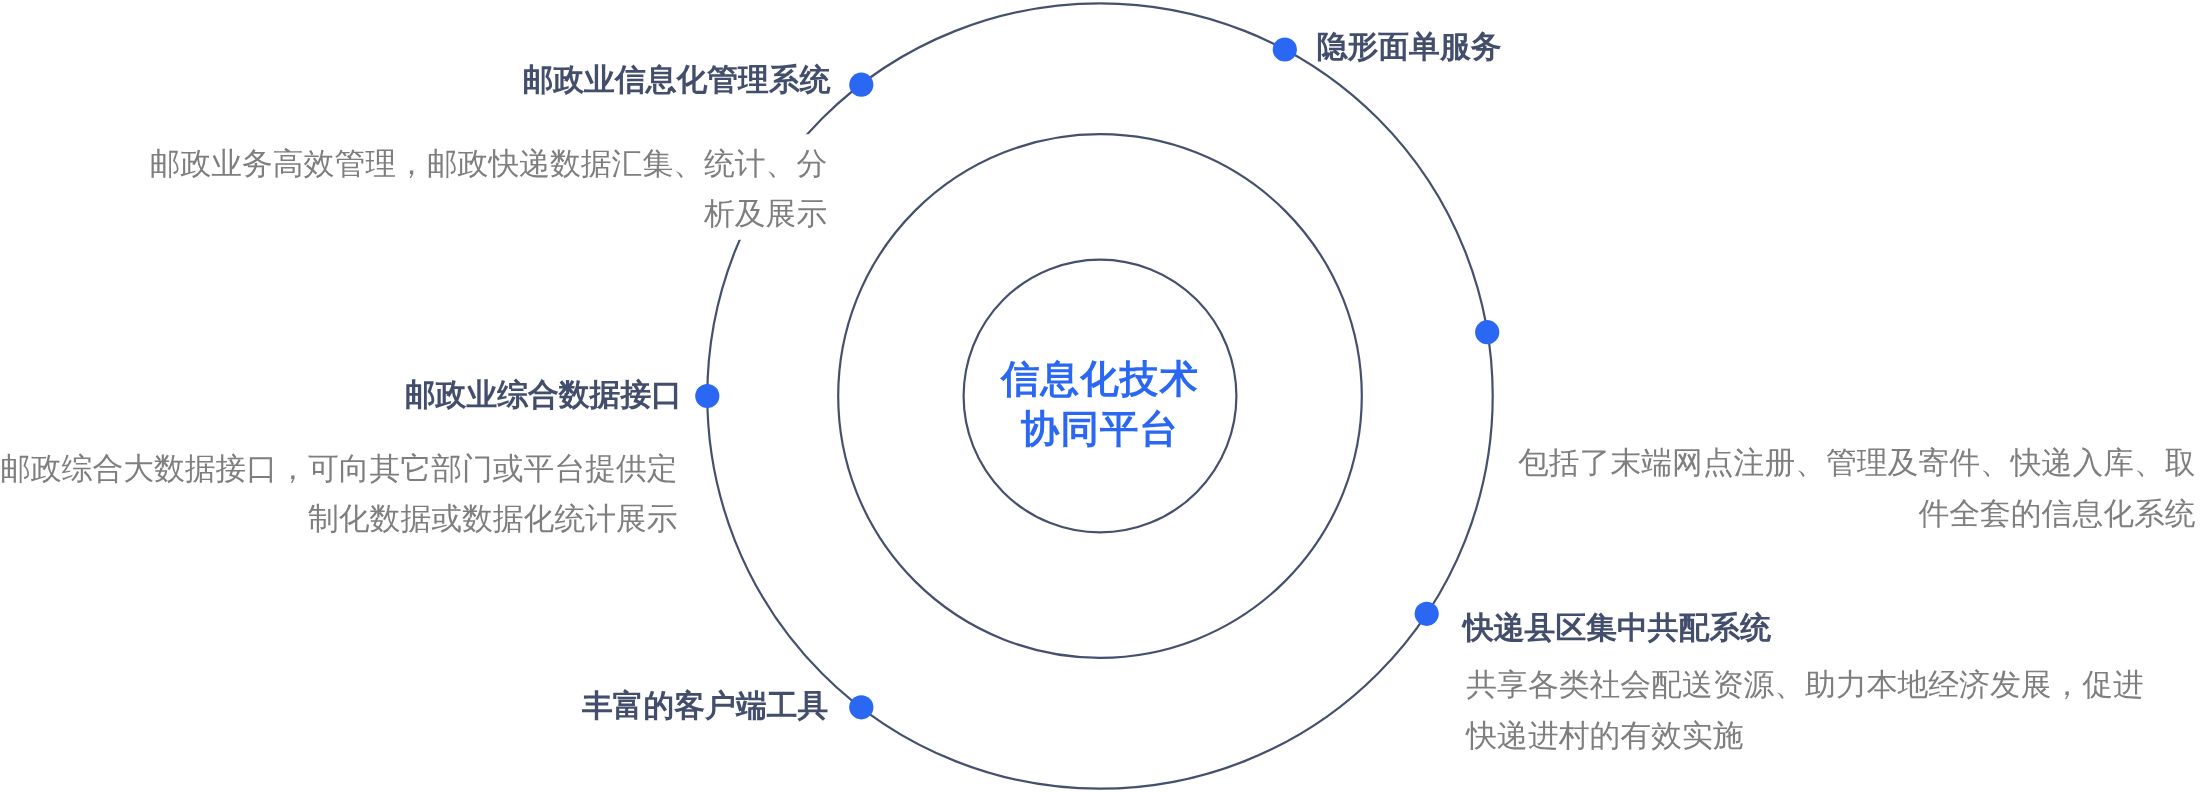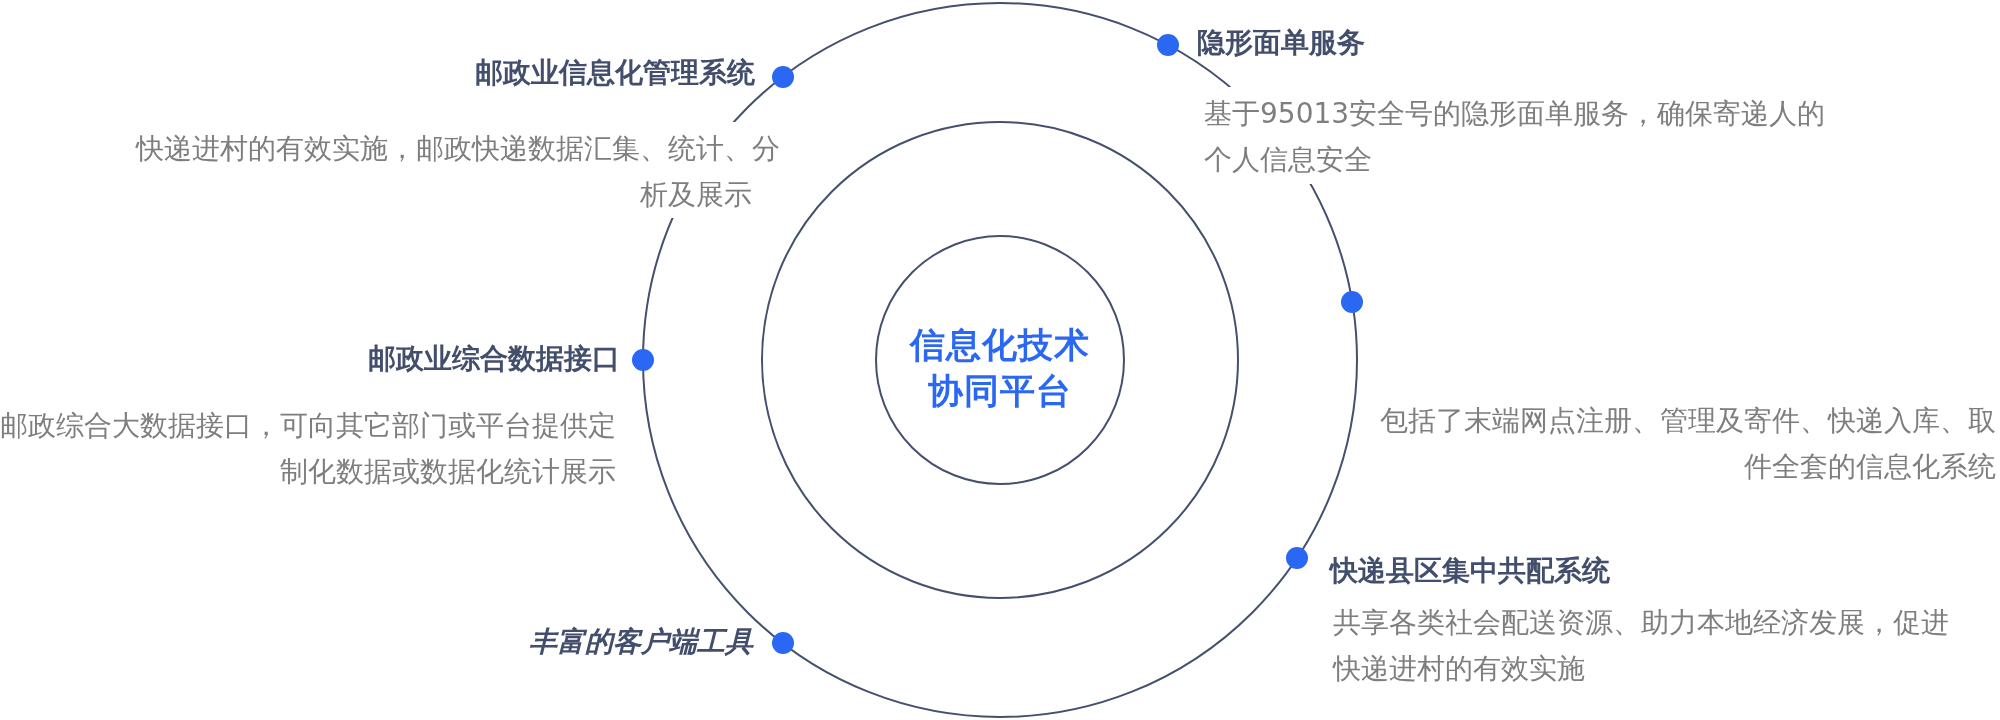--- a/index.html
+++ b/index.html
@@ -54,21 +54,21 @@
     font-weight: 700;
     line-height: 30px;
     color: #424e6b;
     white-space: nowrap;
   }
   .label-tl { right: 1245px; top: 58px; }
   .label-tr { left: 1197px; top: 28px; }
   .label-ml { right: 1380px; top: 344px; }
   .label-mr { left: 1385px; top: 288px; }
   .label-br { left: 1330px; top: 556px; }
-  .label-bl { right: 1247px; top: 627px; font-style: italic; }
+  .label-bl { right: 1247px; top: 627px; }
   
   .desc {
     position: absolute;
     font-size: 28px;
     line-height: 46px;
     color: #7e7e7e;
   }
   .desc .line { white-space: nowrap; }
   .desc-boxed {
     background: #ffffff;
@@ -86,28 +86,24 @@
 
 <div class="stage">
 
   <svg class="orbits" width="2000" height="720" viewBox="0 0 2000 720">
     <circle cx="1000" cy="360" r="124" fill="none" stroke="#44506e" stroke-width="2"></circle>
     <circle cx="1000" cy="360" r="238" fill="none" stroke="#44506e" stroke-width="2"></circle>
     <circle cx="1000" cy="360" r="357" fill="none" stroke="#44506e" stroke-width="2"></circle>
   </svg>
 
   <div class="desc desc-boxed desc-tl">
-    <div class="line">快递进村的有效实施，邮政快递数据汇集、统计、分</div>
+    <div class="line">邮政业务高效管理，邮政快递数据汇集、统计、分</div>
     <div class="line">析及展示</div>
   </div>
 
-  <div class="desc desc-boxed desc-tr">
-    <div class="line">基于95013安全号的隐形面单服务，确保寄递人的</div>
-    <div class="line">个人信息安全</div>
-  </div>
 
   <div class="desc desc-ml">
     <div class="line">邮政综合大数据接口，可向其它部门或平台提供定</div>
     <div class="line">制化数据或数据化统计展示</div>
   </div>
 
   <div class="desc desc-mr">
     <div class="line">包括了末端网点注册、管理及寄件、快递入库、取</div>
     <div class="line">件全套的信息化系统</div>
   </div>

